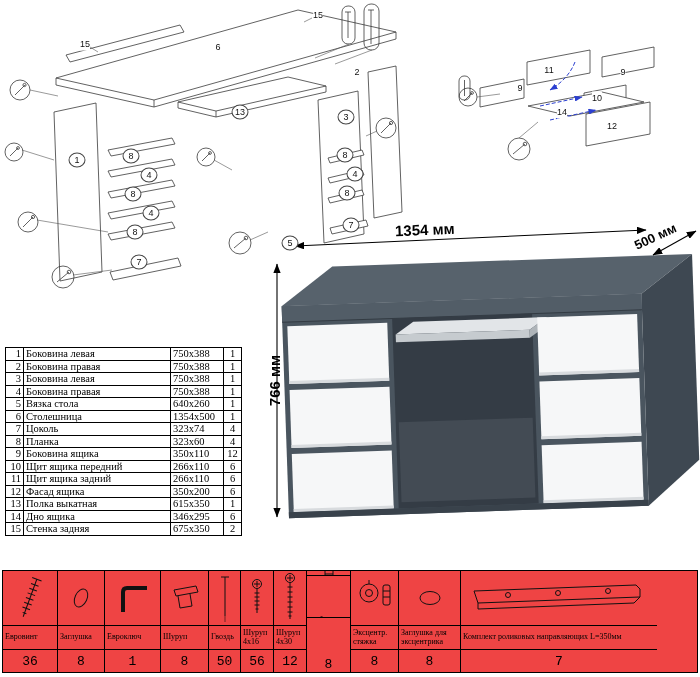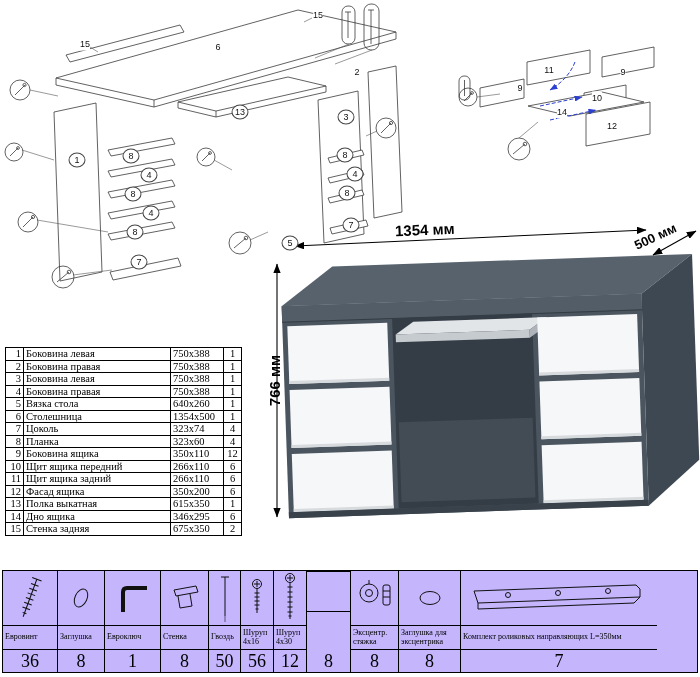--- a/index.html
+++ b/index.html
@@ -20,29 +20,29 @@
   #parts-table td{border:1px solid #000;font-family:"Liberation Serif",serif;font-size:10.5px;
     line-height:1.05;padding:0 2px;height:11.5px;white-space:nowrap;overflow:hidden;}
   .pt-num{width:13px;text-align:right;}
   .pt-name{width:142px;text-align:left;}
   .pt-size{width:48px;text-align:left;}
   .pt-qty{width:13px;text-align:center;}
   
   #hw-title{position:absolute;left:0;top:548px;width:648px;text-align:center;
     font-family:"Liberation Serif",serif;font-size:17px;}
   #hardware{position:absolute;left:2px;top:570px;width:696px;height:103px;display:flex;
-    border:1px solid #000;box-sizing:border-box;background:#c4b5fd;}
+    border:1px solid #000;box-sizing:border-box;background:#ef4444;}
   .hw-col{box-sizing:border-box;border-right:1px solid #000;display:flex;flex-direction:column;min-width:0;}
   .hw-col:last-child{border-right:none;}
   .hw-icon{height:55px;border-bottom:1px solid #000;box-sizing:border-box;display:flex;
     align-items:center;justify-content:center;overflow:hidden;}
   .hw-name{height:24px;border-bottom:1px solid #000;box-sizing:border-box;display:flex;align-items:center;
     font-family:"Liberation Serif",serif;font-size:8px;line-height:1.12;padding:0 2px;overflow:hidden;}
   .hw-qty{flex:1;display:flex;align-items:center;justify-content:center;
-    font-family:Liberation Serif, serif;font-size:18px;}
+    font-family:Liberation Mono, monospace;font-size:13px;}
 </style>
 </head>
 <body>
 
 <div id="page">
 
   <svg id="art" width="700" height="677" viewBox="0 0 700 677">
     <defs>
       <marker id="arrB" viewBox="0 0 8 6" refX="7.5" refY="3" markerWidth="9" markerHeight="7" orient="auto-start-reverse">
         <path d="M0,0 L8,3 L0,6 Z" fill="#000"></path>
@@ -362,21 +362,21 @@
       </div>
       <div class="hw-col" style="flex: 0 0 48px;">
         <div class="hw-icon">
           <svg width="34" height="36" viewBox="0 0 34 36">
             <g stroke="#111" fill="none">
               <path d="M6,10 L28,6 L30,12 L8,16 Z"></path>
               <path d="M10,16 L12,28 L24,26 L22,14"></path>
             </g>
           </svg>
         </div>
-        <div class="hw-name">Стенка</div>
+        <div class="hw-name">Шуруп</div>
         <div class="hw-qty">8</div>
       </div>
       <div class="hw-col" style="flex: 0 0 32px;">
         <div class="hw-icon">
           <svg width="16" height="52" viewBox="0 0 16 52">
             <g stroke="#111" fill="none">
               <line x1="4" y1="5" x2="12" y2="5"></line>
               <line x1="8" y1="5" x2="8" y2="44"></line>
               <line x1="8" y1="44" x2="8" y2="50" stroke-width="0.6"></line>
             </g>

